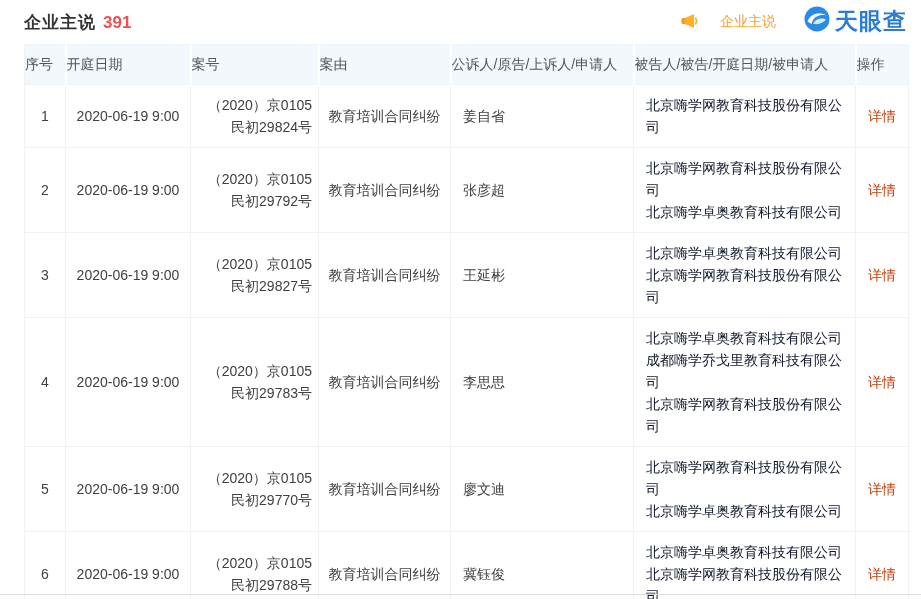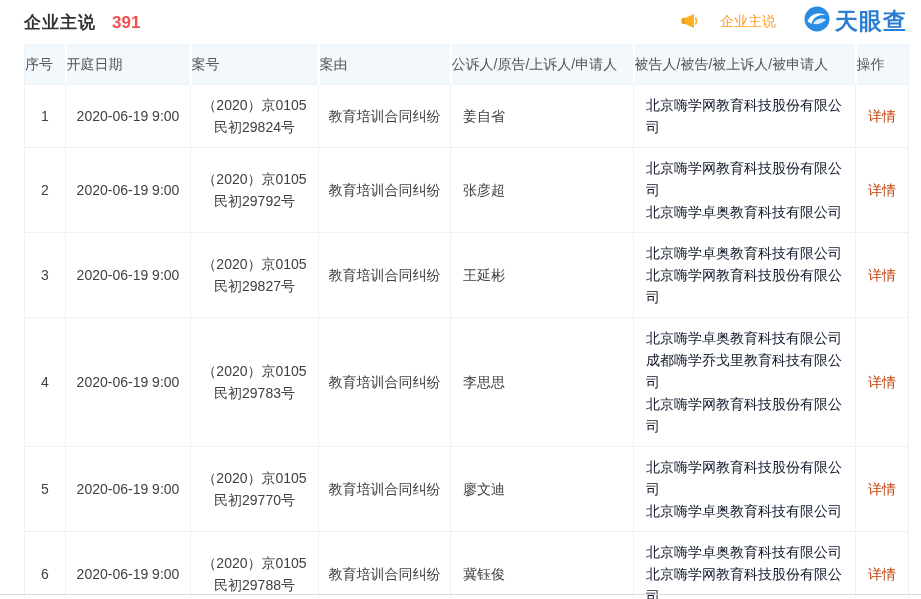--- a/index.html
+++ b/index.html
@@ -2,41 +2,41 @@
 <html><head>
 <meta charset="utf-8">
 <style>
   * { box-sizing: border-box; margin: 0; padding: 0; }
   html, body { width: 921px; height: 599px; overflow: hidden; background: #fff;
     font-family: "Liberation Sans", sans-serif; position: relative; }
 
   .topbar { display: flex; justify-content: space-between; align-items: center;
     padding: 9px 14px 9px 24px; height: 44px; }
   .page-title { font-size: 17px; font-weight: bold; color: #333; letter-spacing: 1px; }
-  .page-title .count { color: #f34e4e; margin-left: 16px; letter-spacing: 0; }
+  .page-title .count { color: #f34e4e; margin-left: 7px; letter-spacing: 0; }
   .topbar-right { display: flex; align-items: center; gap: 28px; }
   .qiye { display: flex; align-items: center; gap: 20px; color: #ff9a1e;
     font-size: 14px; cursor: pointer; }
   .brand { display: flex; align-items: flex-start; gap: 5px; color: #2a7dd2;
     font-weight: bold; font-size: 23px; cursor: pointer; letter-spacing: 1px; }
 
   table { border-collapse: collapse; margin-left: 24px; width: 884px; table-layout: fixed; }
   thead th { background: #f3f8fc; color: #555; font-weight: normal; font-size: 14px;
     height: 40px; border-left: 2px solid #fff; border-top: 1px solid #edf3f8;
     border-bottom: 1px solid #edf3f8; text-align: left; white-space: nowrap;
     overflow: hidden; }
   thead th:first-child { border-left: 1px solid #edf3f8; }
   thead th:last-child { border-right: 1px solid #edf3f8; }
 
   tbody td { border-left: 1px solid #f0f1f2; border-bottom: 1px solid #f0f1f2;
     font-size: 14px; color: #404040; padding: 9px 6px; vertical-align: middle;
     text-align: center; line-height: 22px; }
   tbody td:first-child { border-left: 1px solid #f0f1f2; }
   tbody td:last-child { border-right: 1px solid #f0f1f2; }
-  td.case-no { white-space: pre-line; }
+  td.case-no { white-space: pre-line; text-align: right; }
   td.plaintiffs, td.defendants { text-align: left; padding-left: 12px; padding-right: 8px; }
   .def-link { display: block; color: #0f172a; text-decoration: none;
     line-height: 22px; cursor: pointer; }
   .detail-link { color: #c2410c; text-decoration: none; cursor: pointer; }
 
   .bottom-hairline { position: absolute; top: 594px; left: 0; width: 921px;
     height: 1px; background: #dcdcdc; }
 </style>
 </head>
 <body>
@@ -79,21 +79,21 @@
       <col style="width:222px">
     <col style="width:53px">
   </colgroup>
   <thead>
     <tr>
         <th>序号</th>
         <th>开庭日期</th>
         <th>案号</th>
         <th>案由</th>
         <th>公诉人/原告/上诉人/申请人</th>
-        <th>被告人/被告/被上诉人/被申请人</th>
+        <th>被告人/被告/开庭日期/被申请人</th>
         <th>操作</th>
       </tr>
   </thead>
   <tbody>
       <tr>
     <td>1</td>
     <td>2020-06-19 9:00</td>
     <td class="case-no">（2020）京0105
 民初29824号</td>
     <td>教育培训合同纠纷</td>

